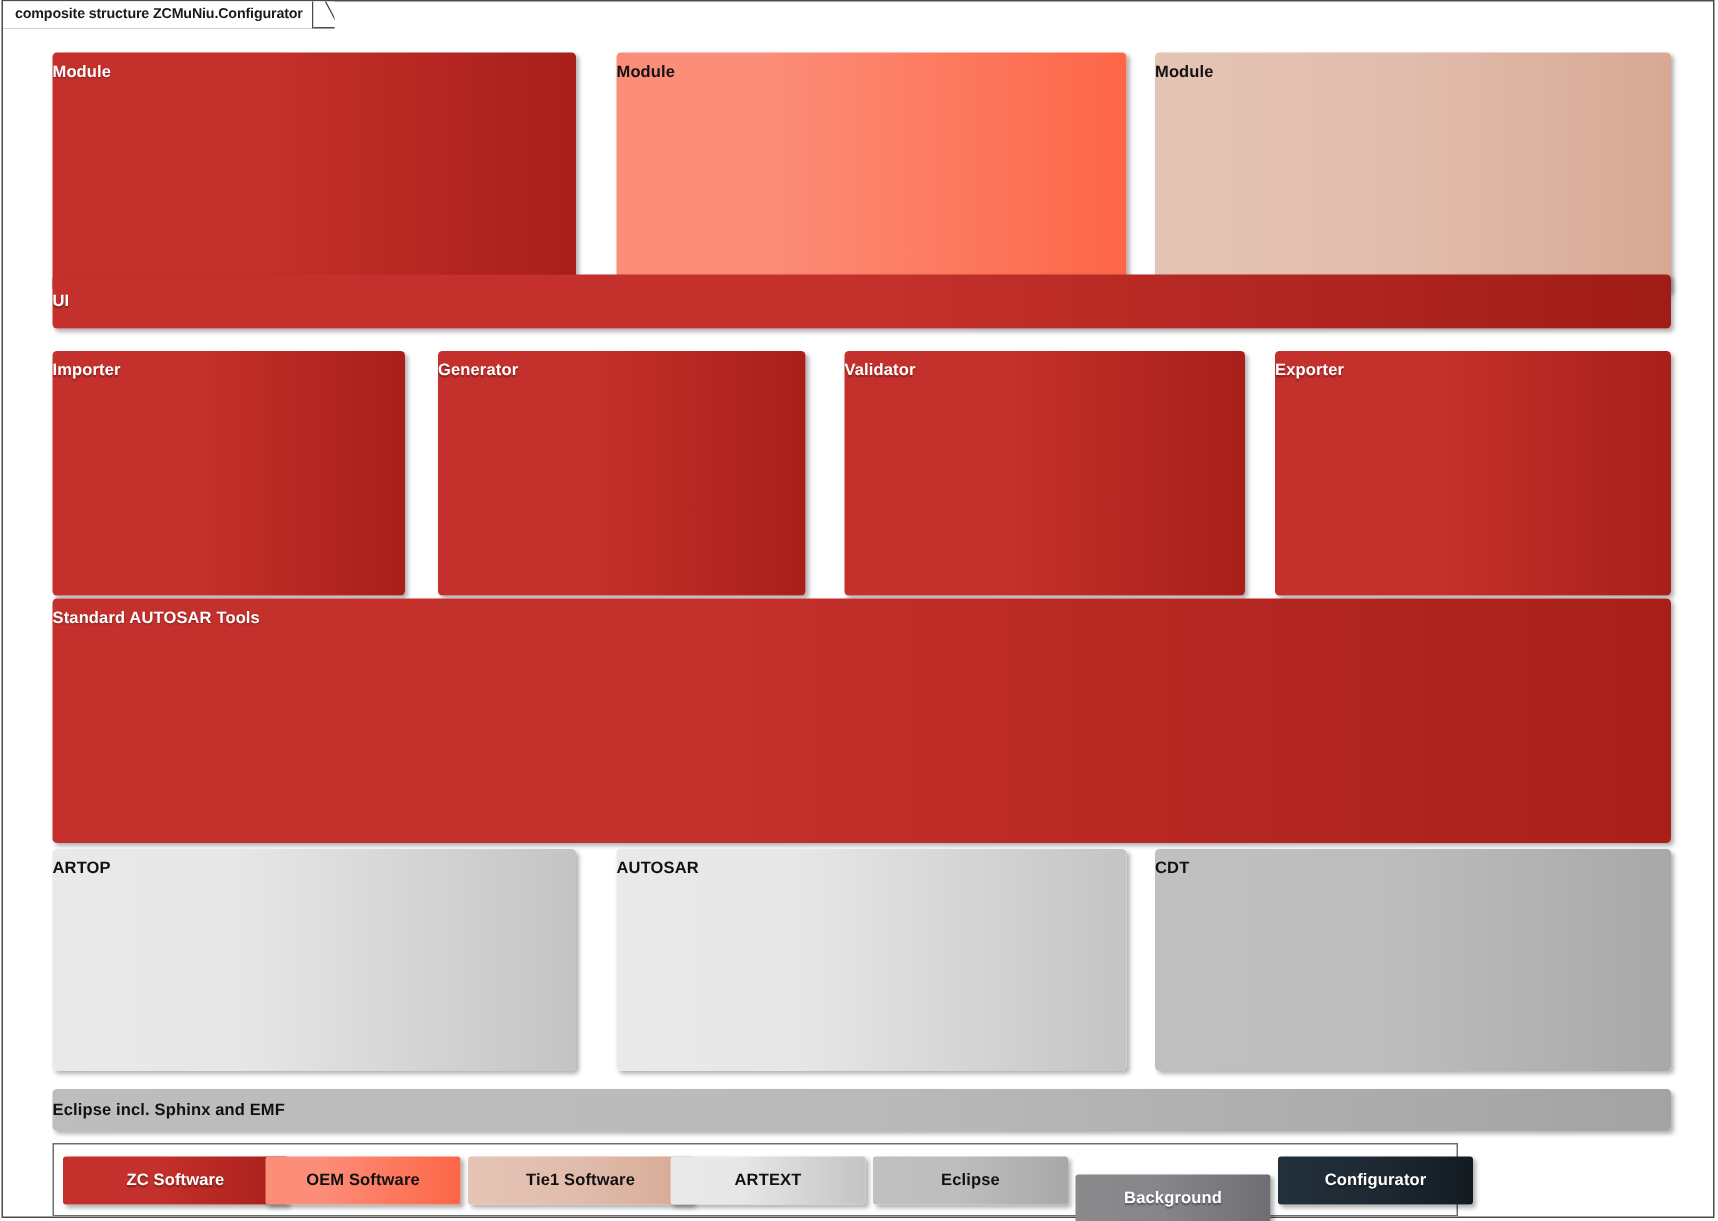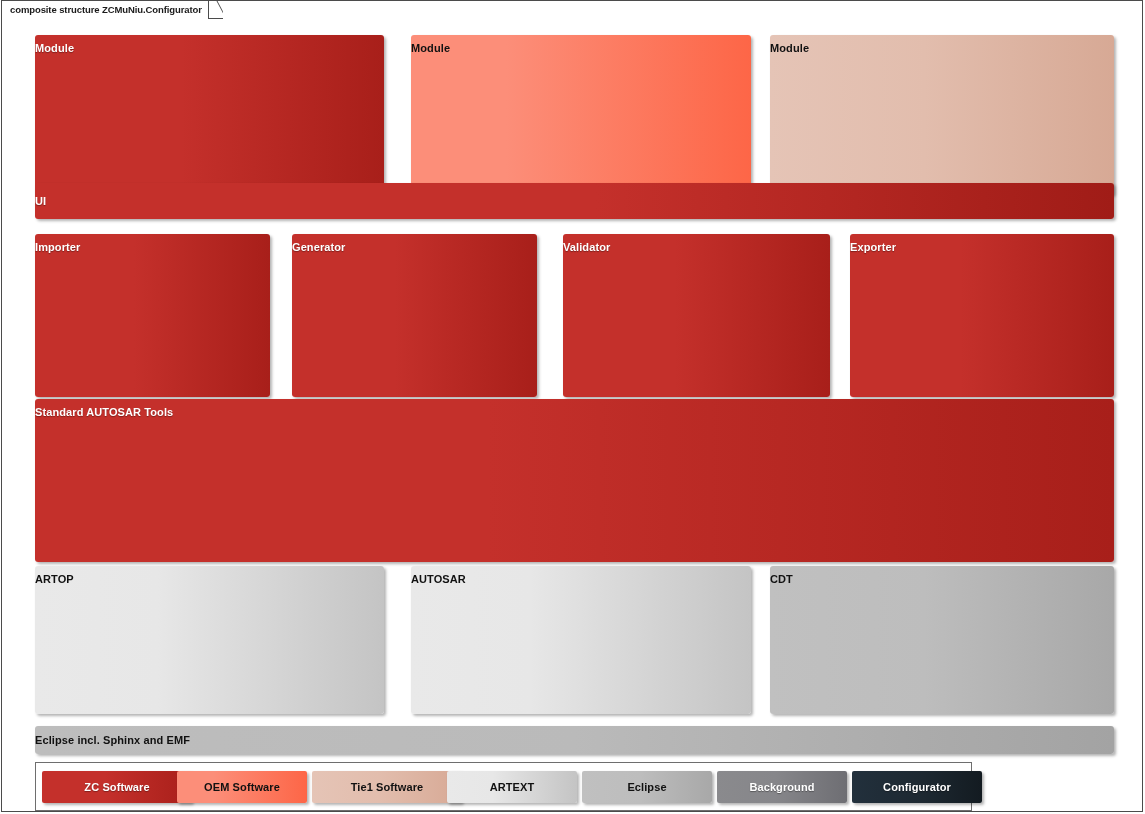--- a/index.html
+++ b/index.html
@@ -130,20 +130,21 @@
     background: linear-gradient(to right, #e9e9e9 0%, #e7e7e7 35%, #c4c4c4 100%);
   }
   .fill-eclipse {
     background: linear-gradient(to right, #c0c0c0 0%, #bdbdbd 45%, #a8a8a8 100%);
   }
   .fill-eclipse-bar {
     background: linear-gradient(to right, #bdbdbd 0%, #bababa 50%, #a3a3a3 100%);
   }
   .fill-background {
     background: linear-gradient(to right, #8a8a8d 0%, #86868a 45%, #6e6e73 100%);
+    margin-top: 12px;
   }
   .fill-hardwaredrv {
     background: linear-gradient(to right, #22303c 0%, #1d2831 55%, #131b21 100%);
   }
 
   
   #legend-panel {
     position: absolute;
     box-sizing: border-box;
     border: 1px solid #6e6e6e;

